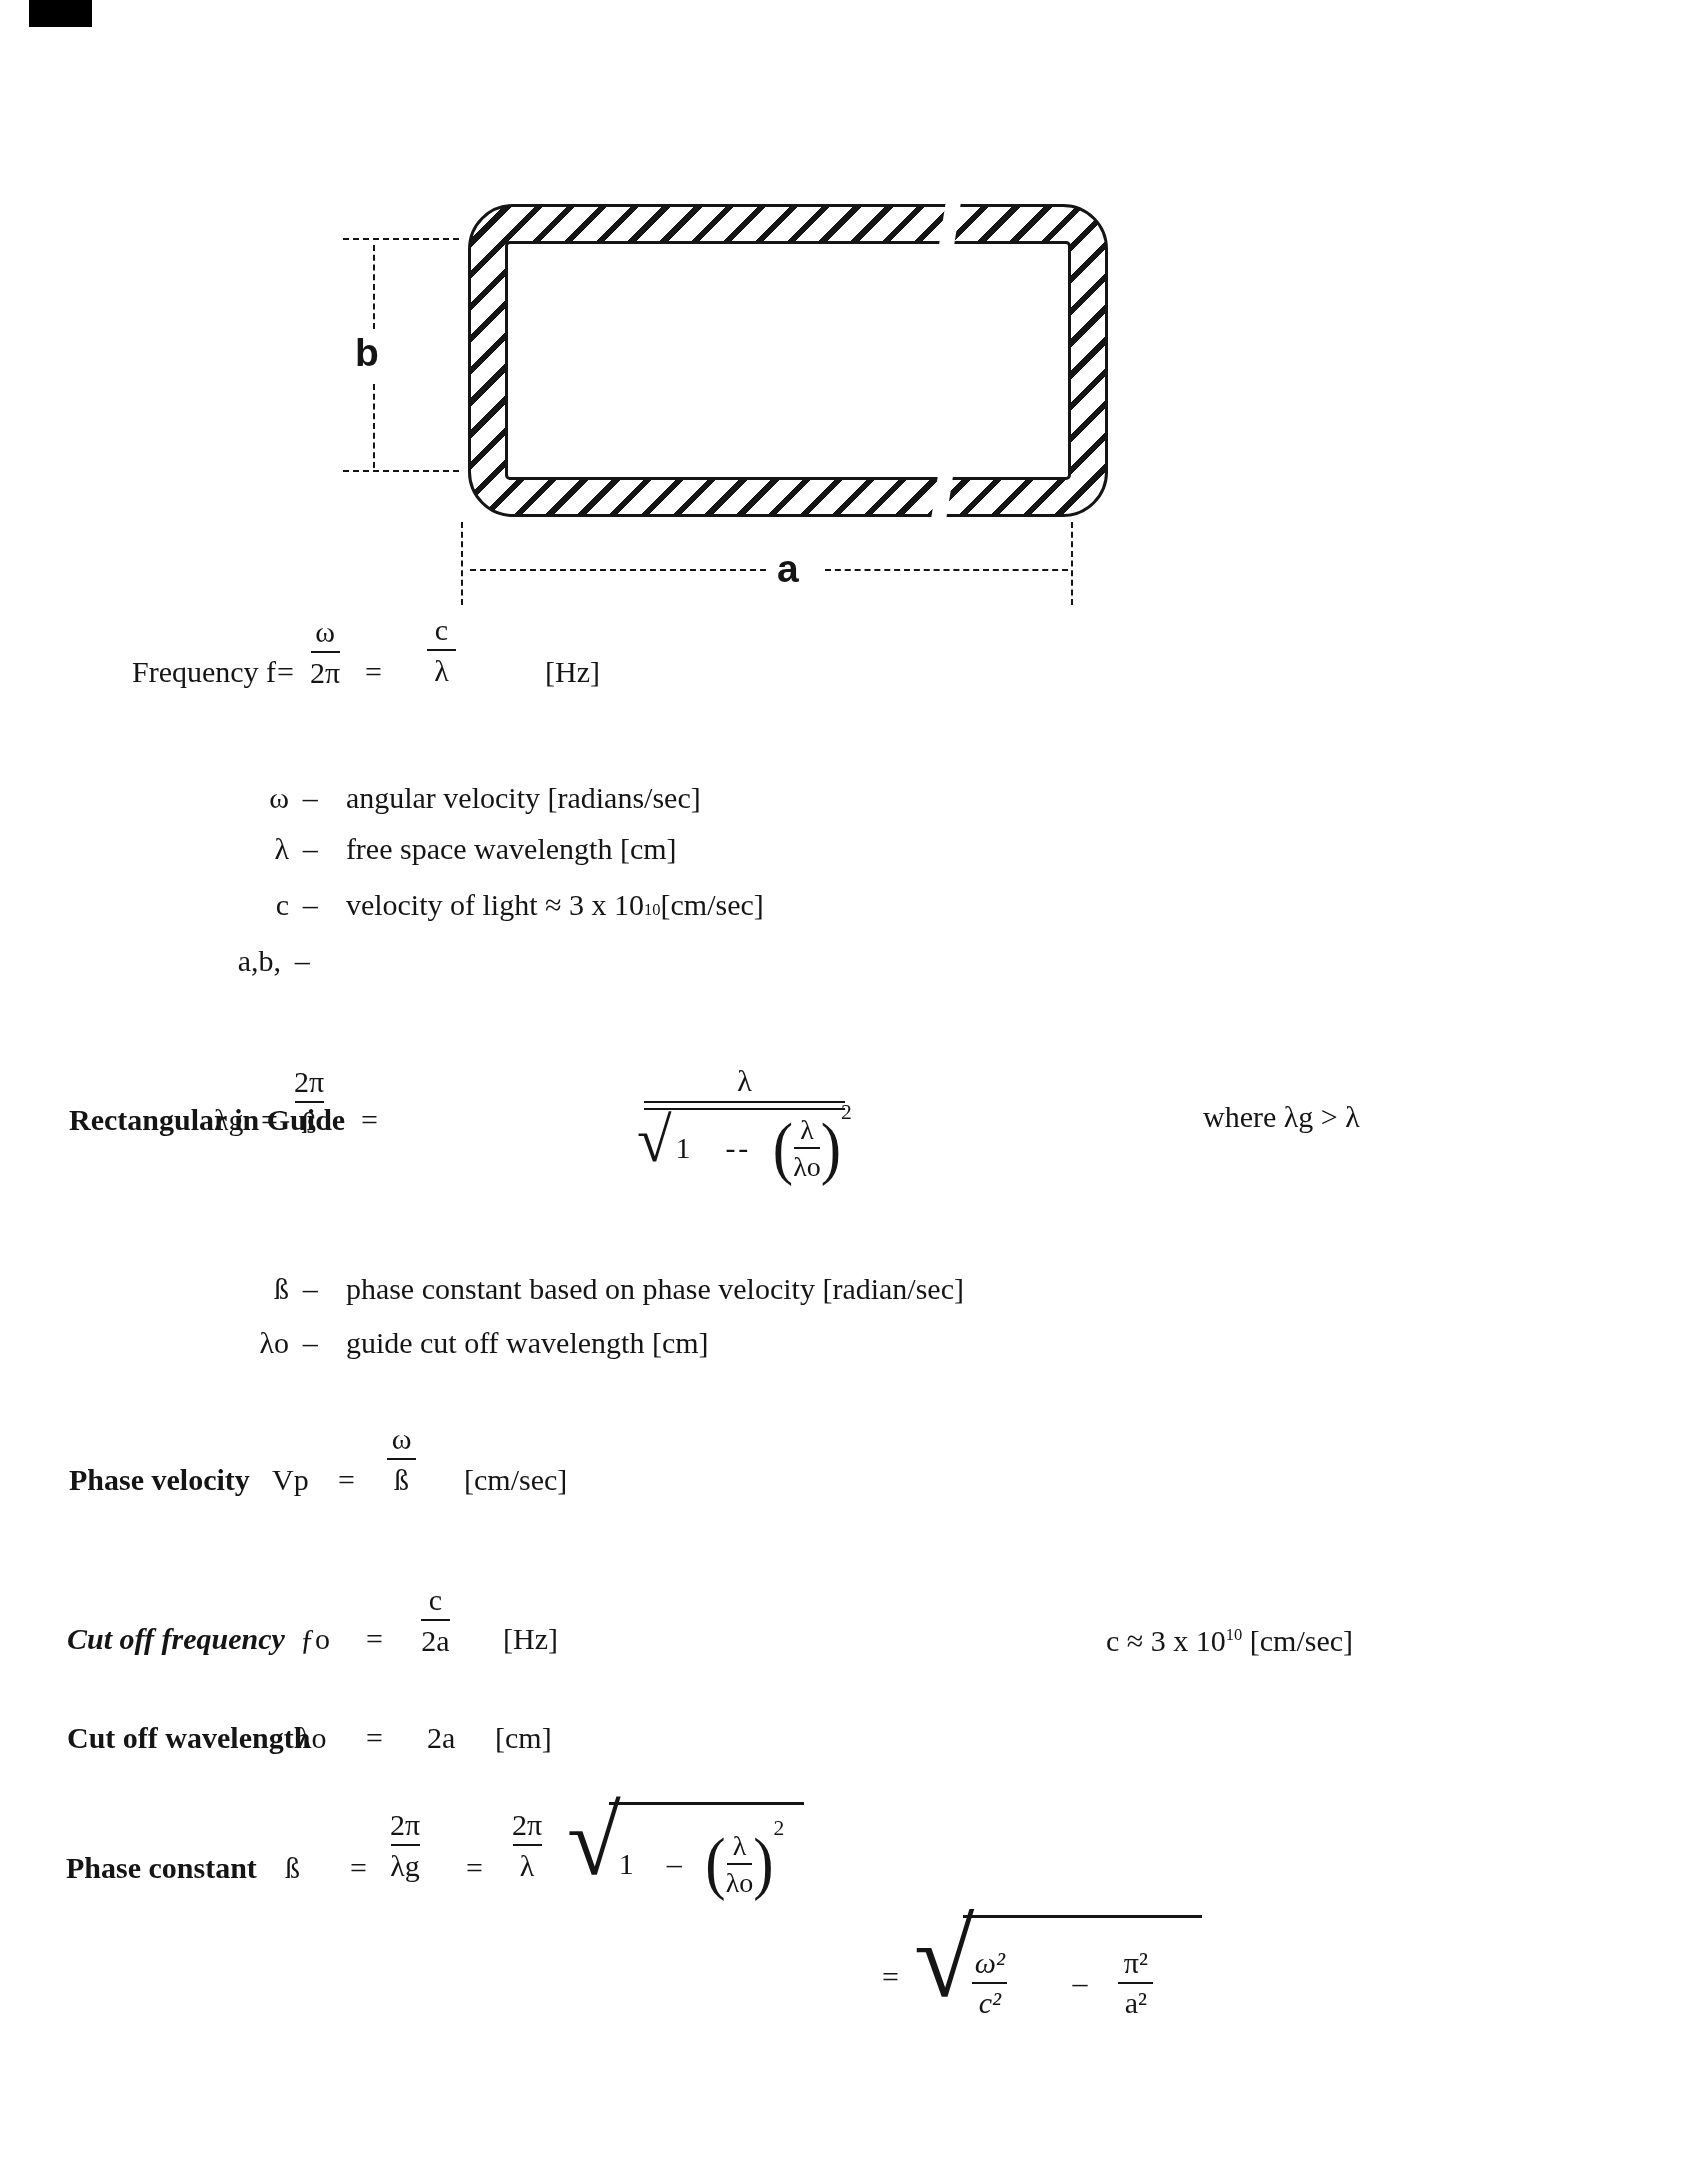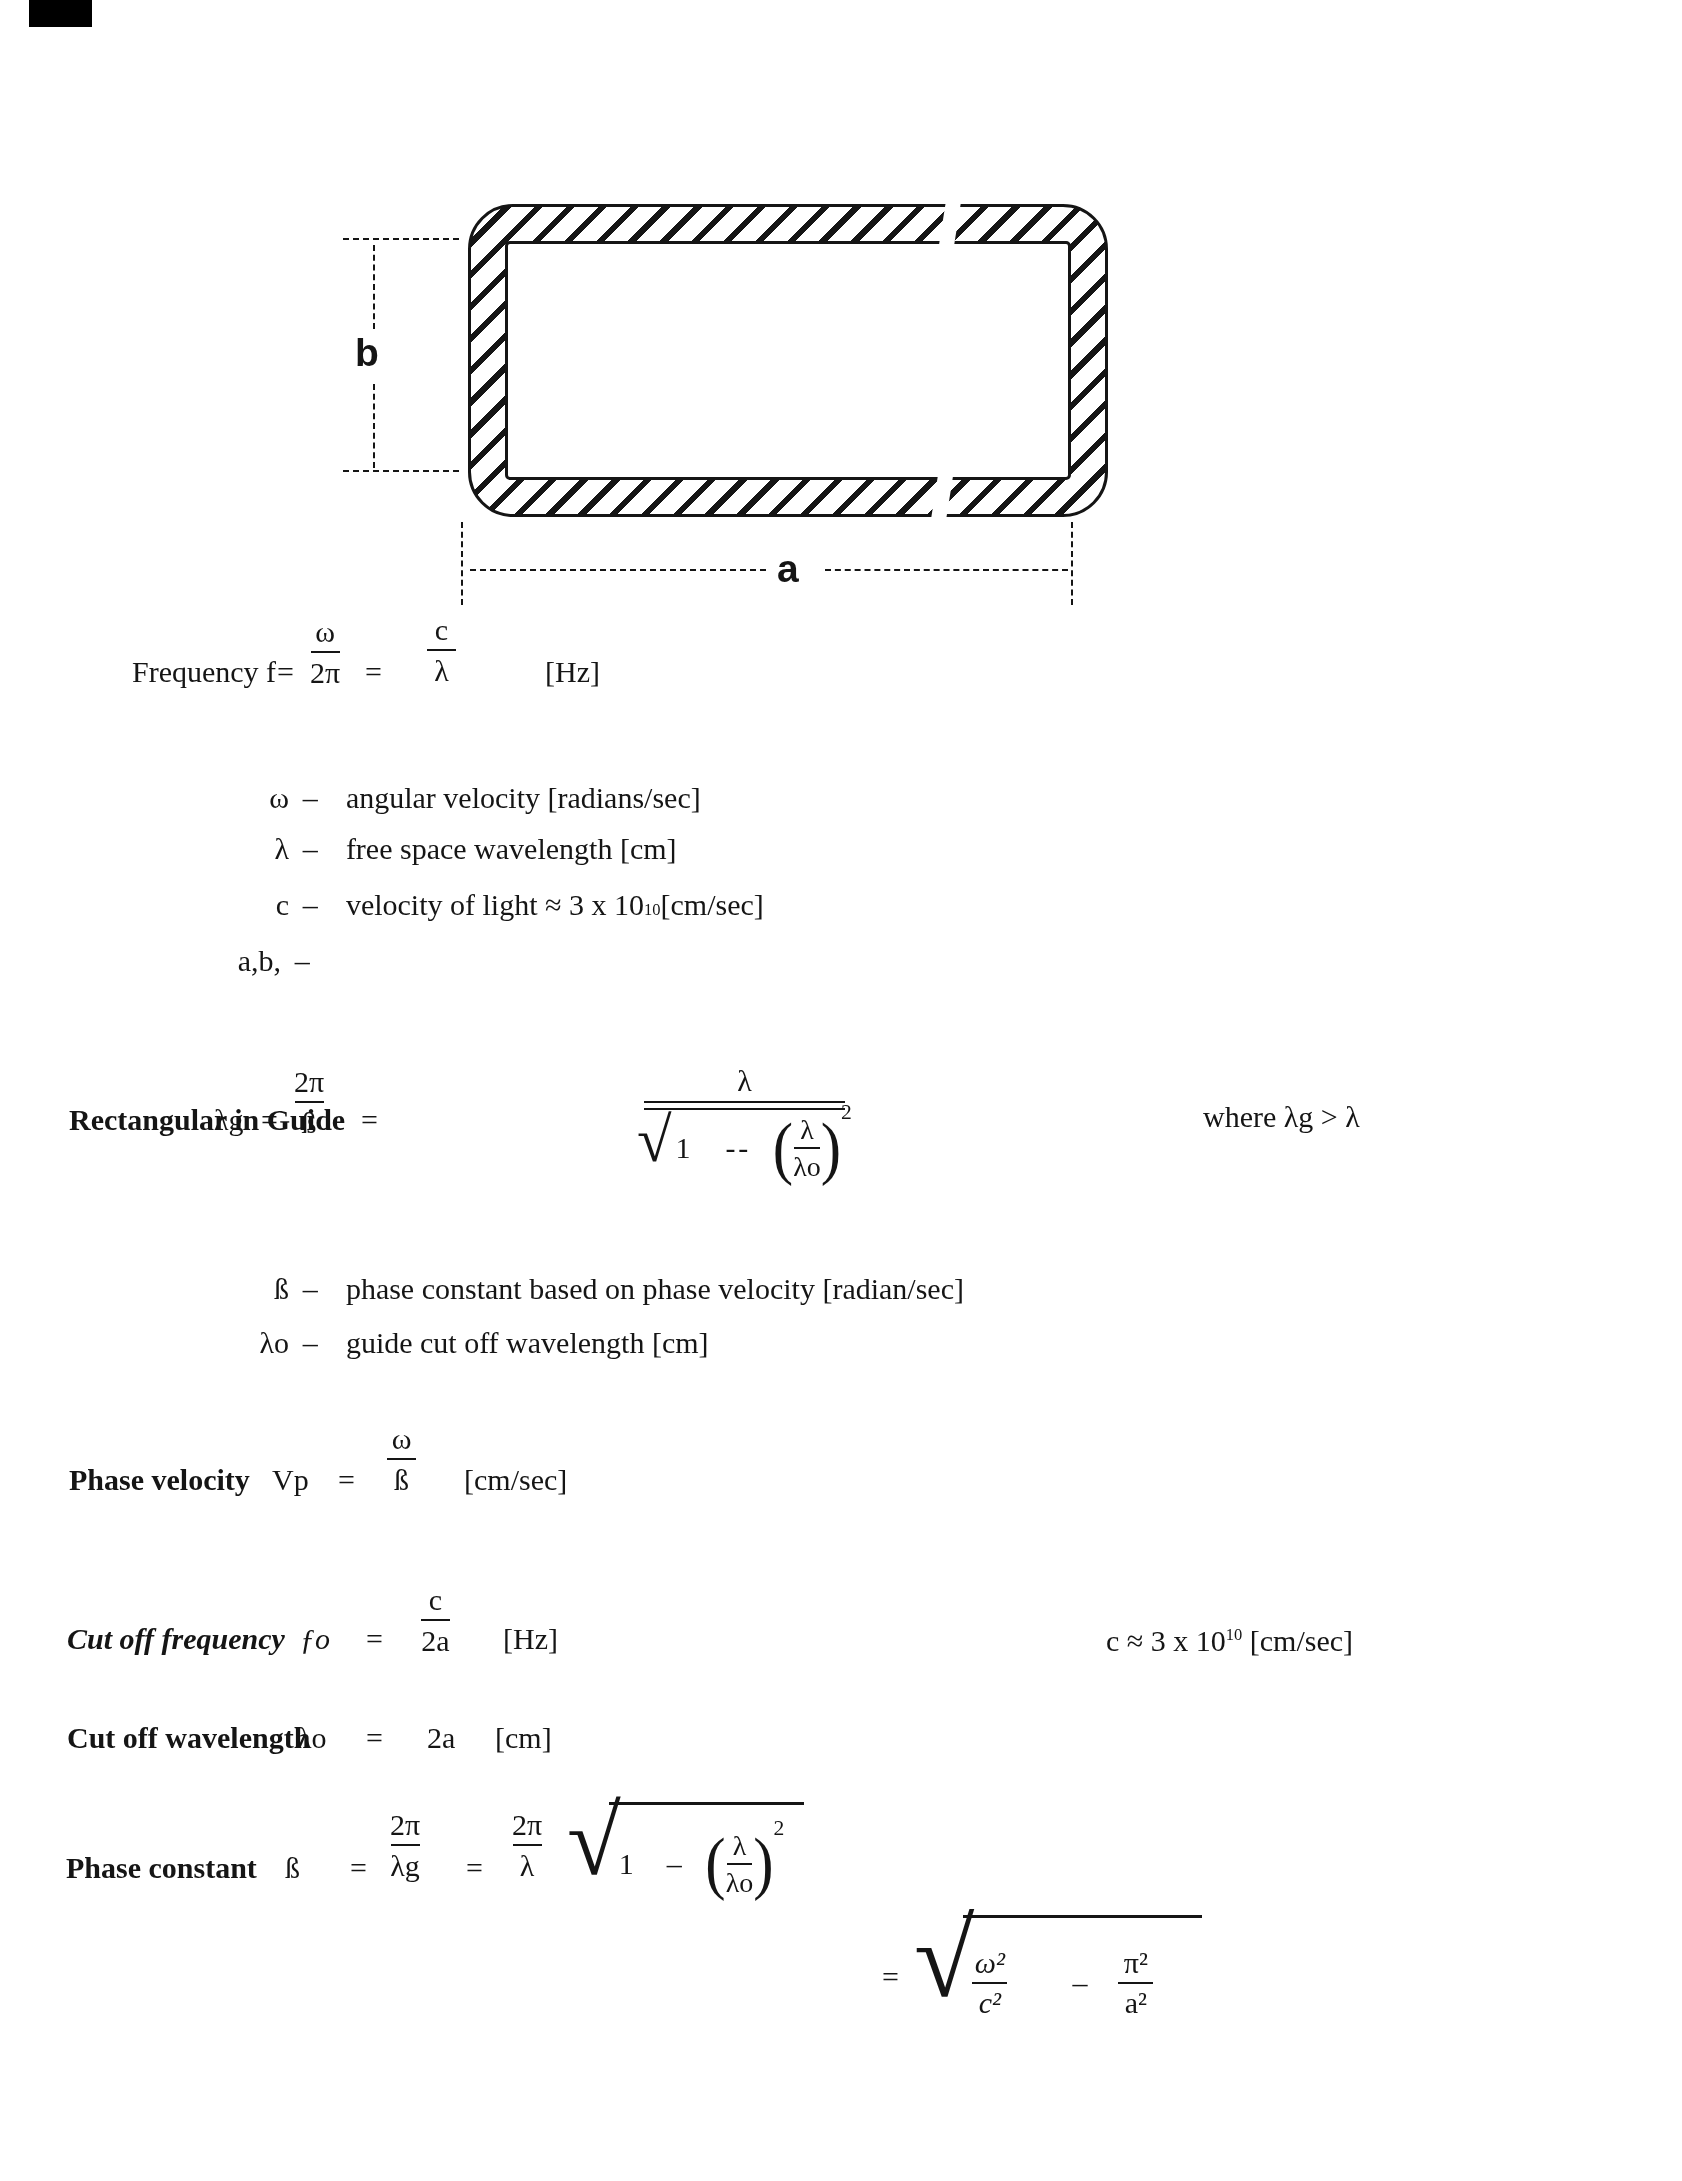--- a/index.html
+++ b/index.html
@@ -1,21 +1,21 @@
 <!DOCTYPE html>
 <html><head>
 <meta charset="utf-8">
 <style>
   html,body{margin:0;padding:0;background:#e8e8e8;}
   .page{position:relative;width:1683px;height:2182px;background:#ffffff;color:#151515;
         font-family:"Liberation Serif",serif;overflow:hidden;}
   .abs{position:absolute;}
   .t{font-size:30px;line-height:1.1;white-space:nowrap;}
   .bold{font-weight:bold;}
-  .ital{font-style:italic;}
+  .ital{}
 
   
   .title{position:absolute;left:57px;top:25.5px;font-family:"Liberation Sans",sans-serif;
          font-weight:bold;font-size:49px;letter-spacing:-1px;white-space:nowrap;}
   .title sub{font-size:0.55em;}
   .corner{position:absolute;left:29px;top:0;width:63px;height:26.5px;background:#000;}
 
   
   .wg{position:absolute;left:468px;top:204px;width:640px;height:313px;}
   .wg-out{position:absolute;left:0;top:0;right:0;bottom:0;border:3.9px solid #151515;border-radius:45px;

